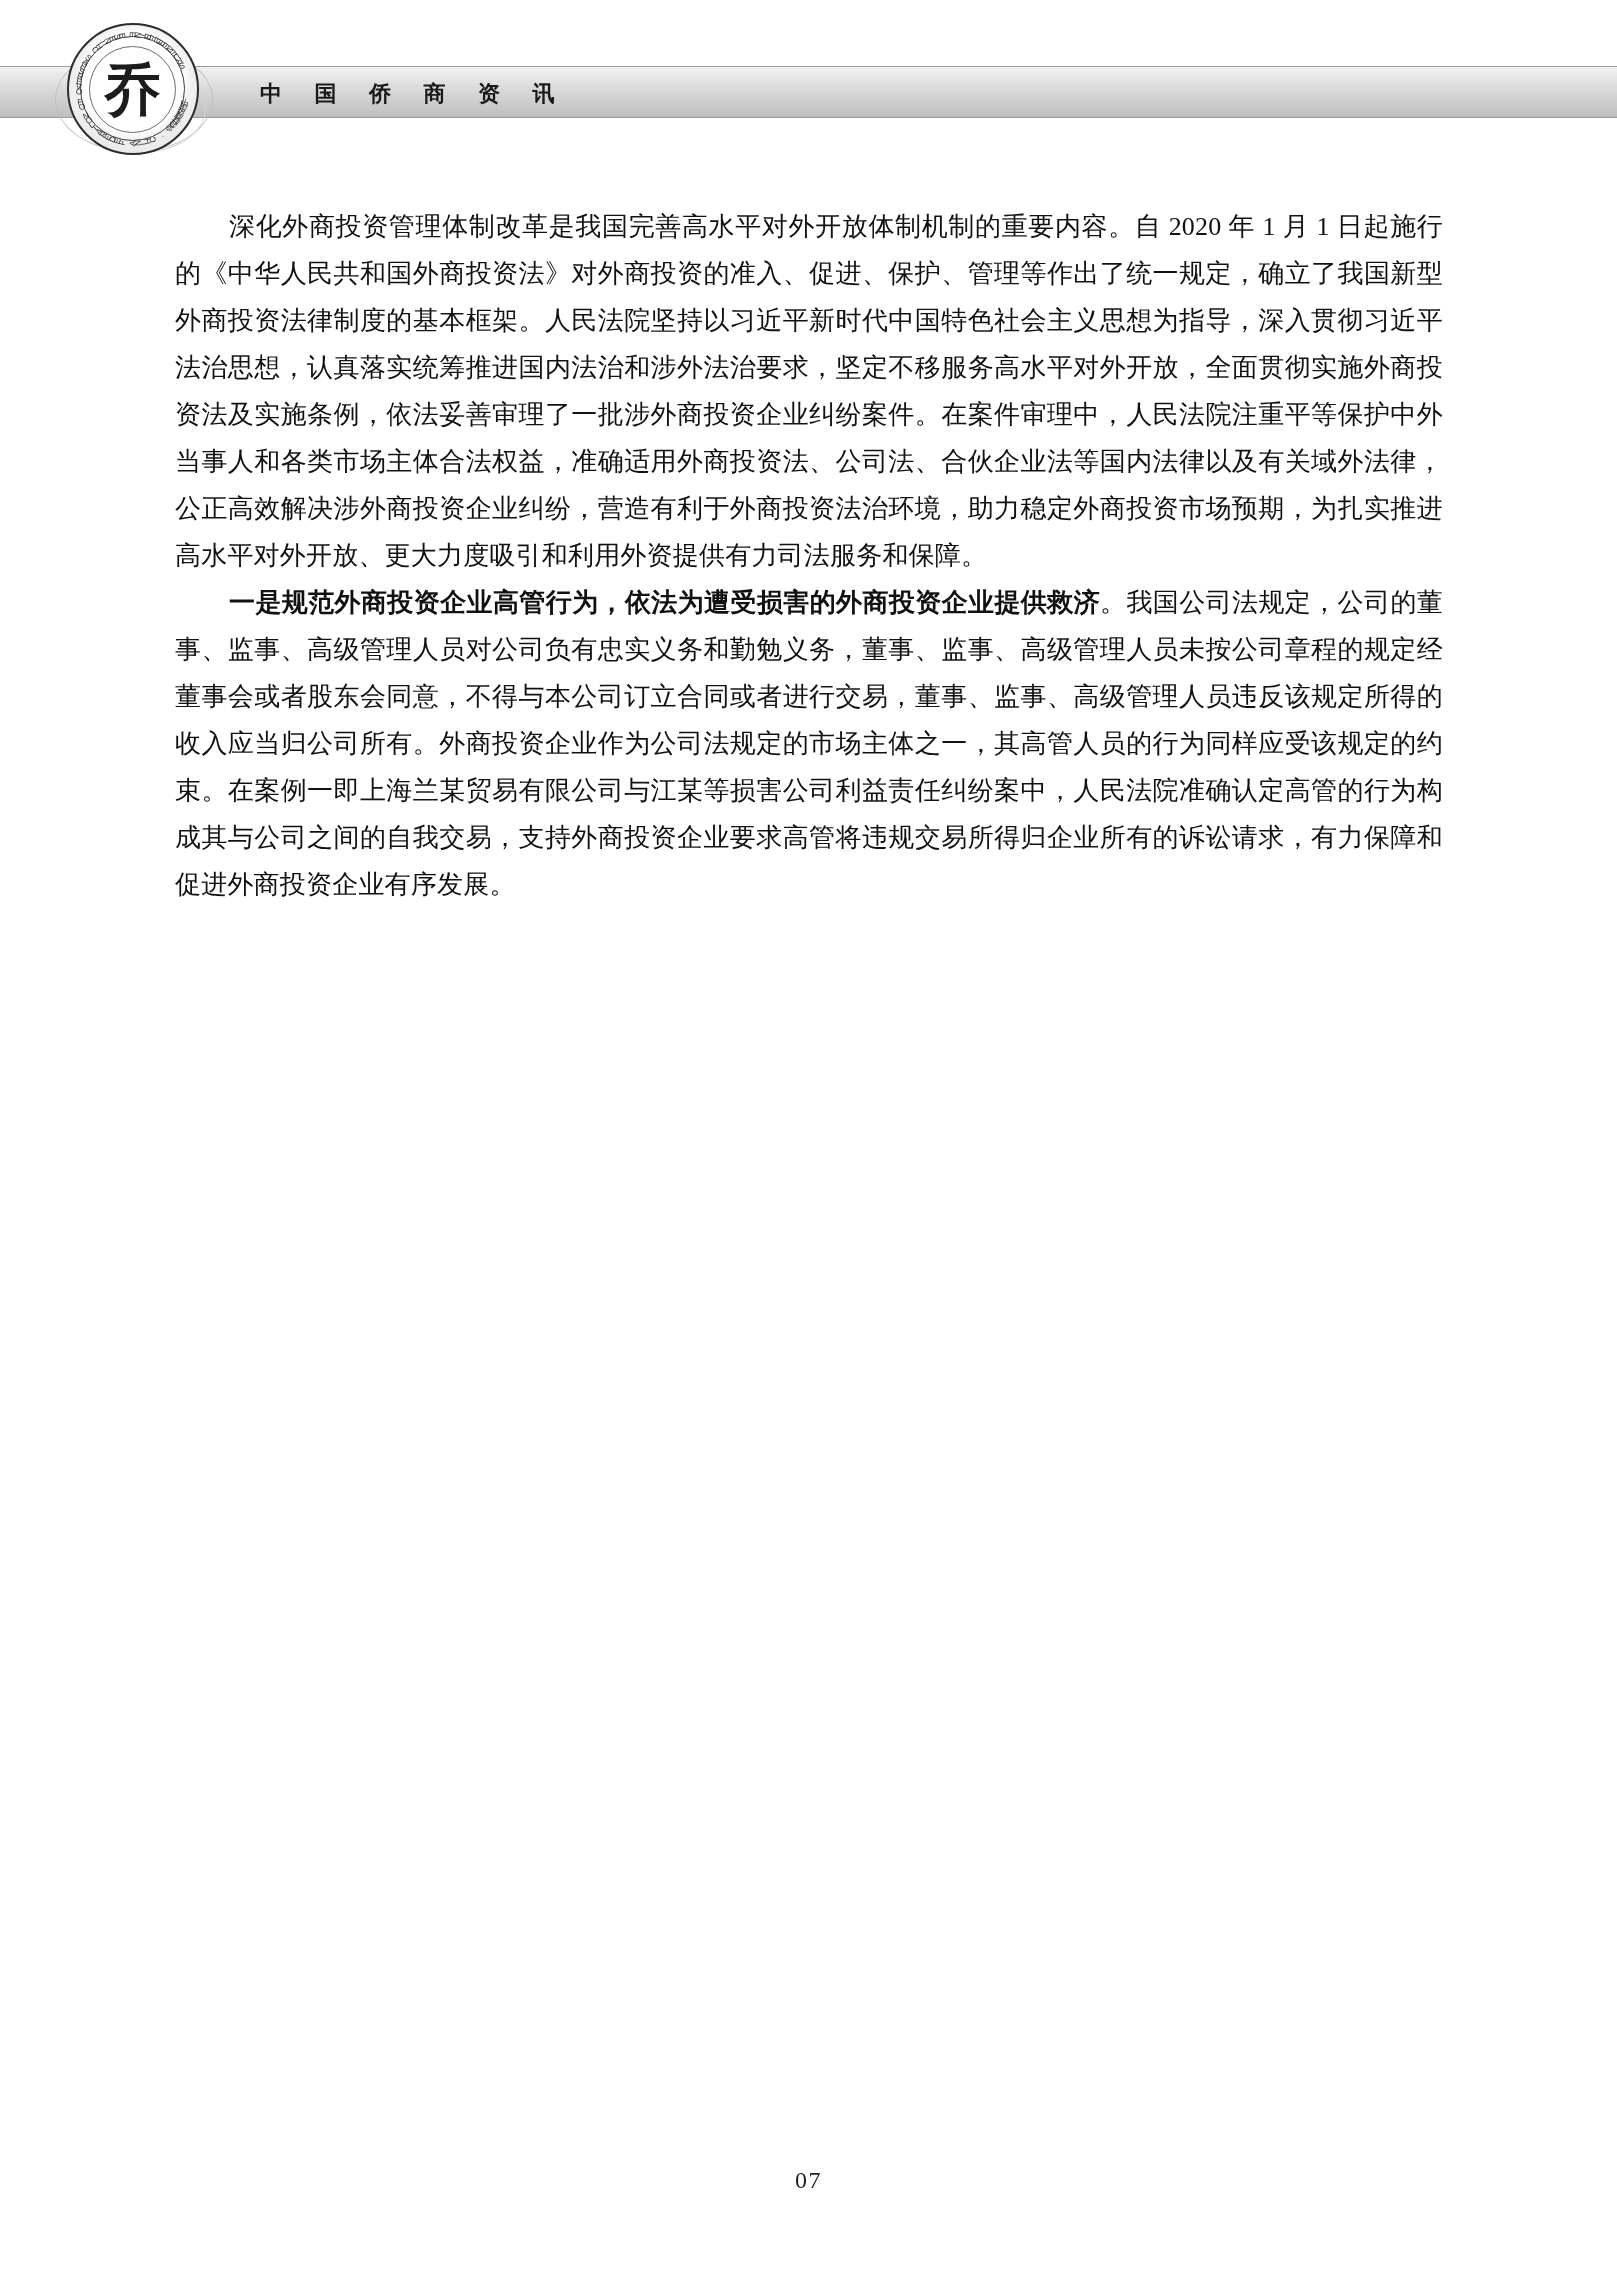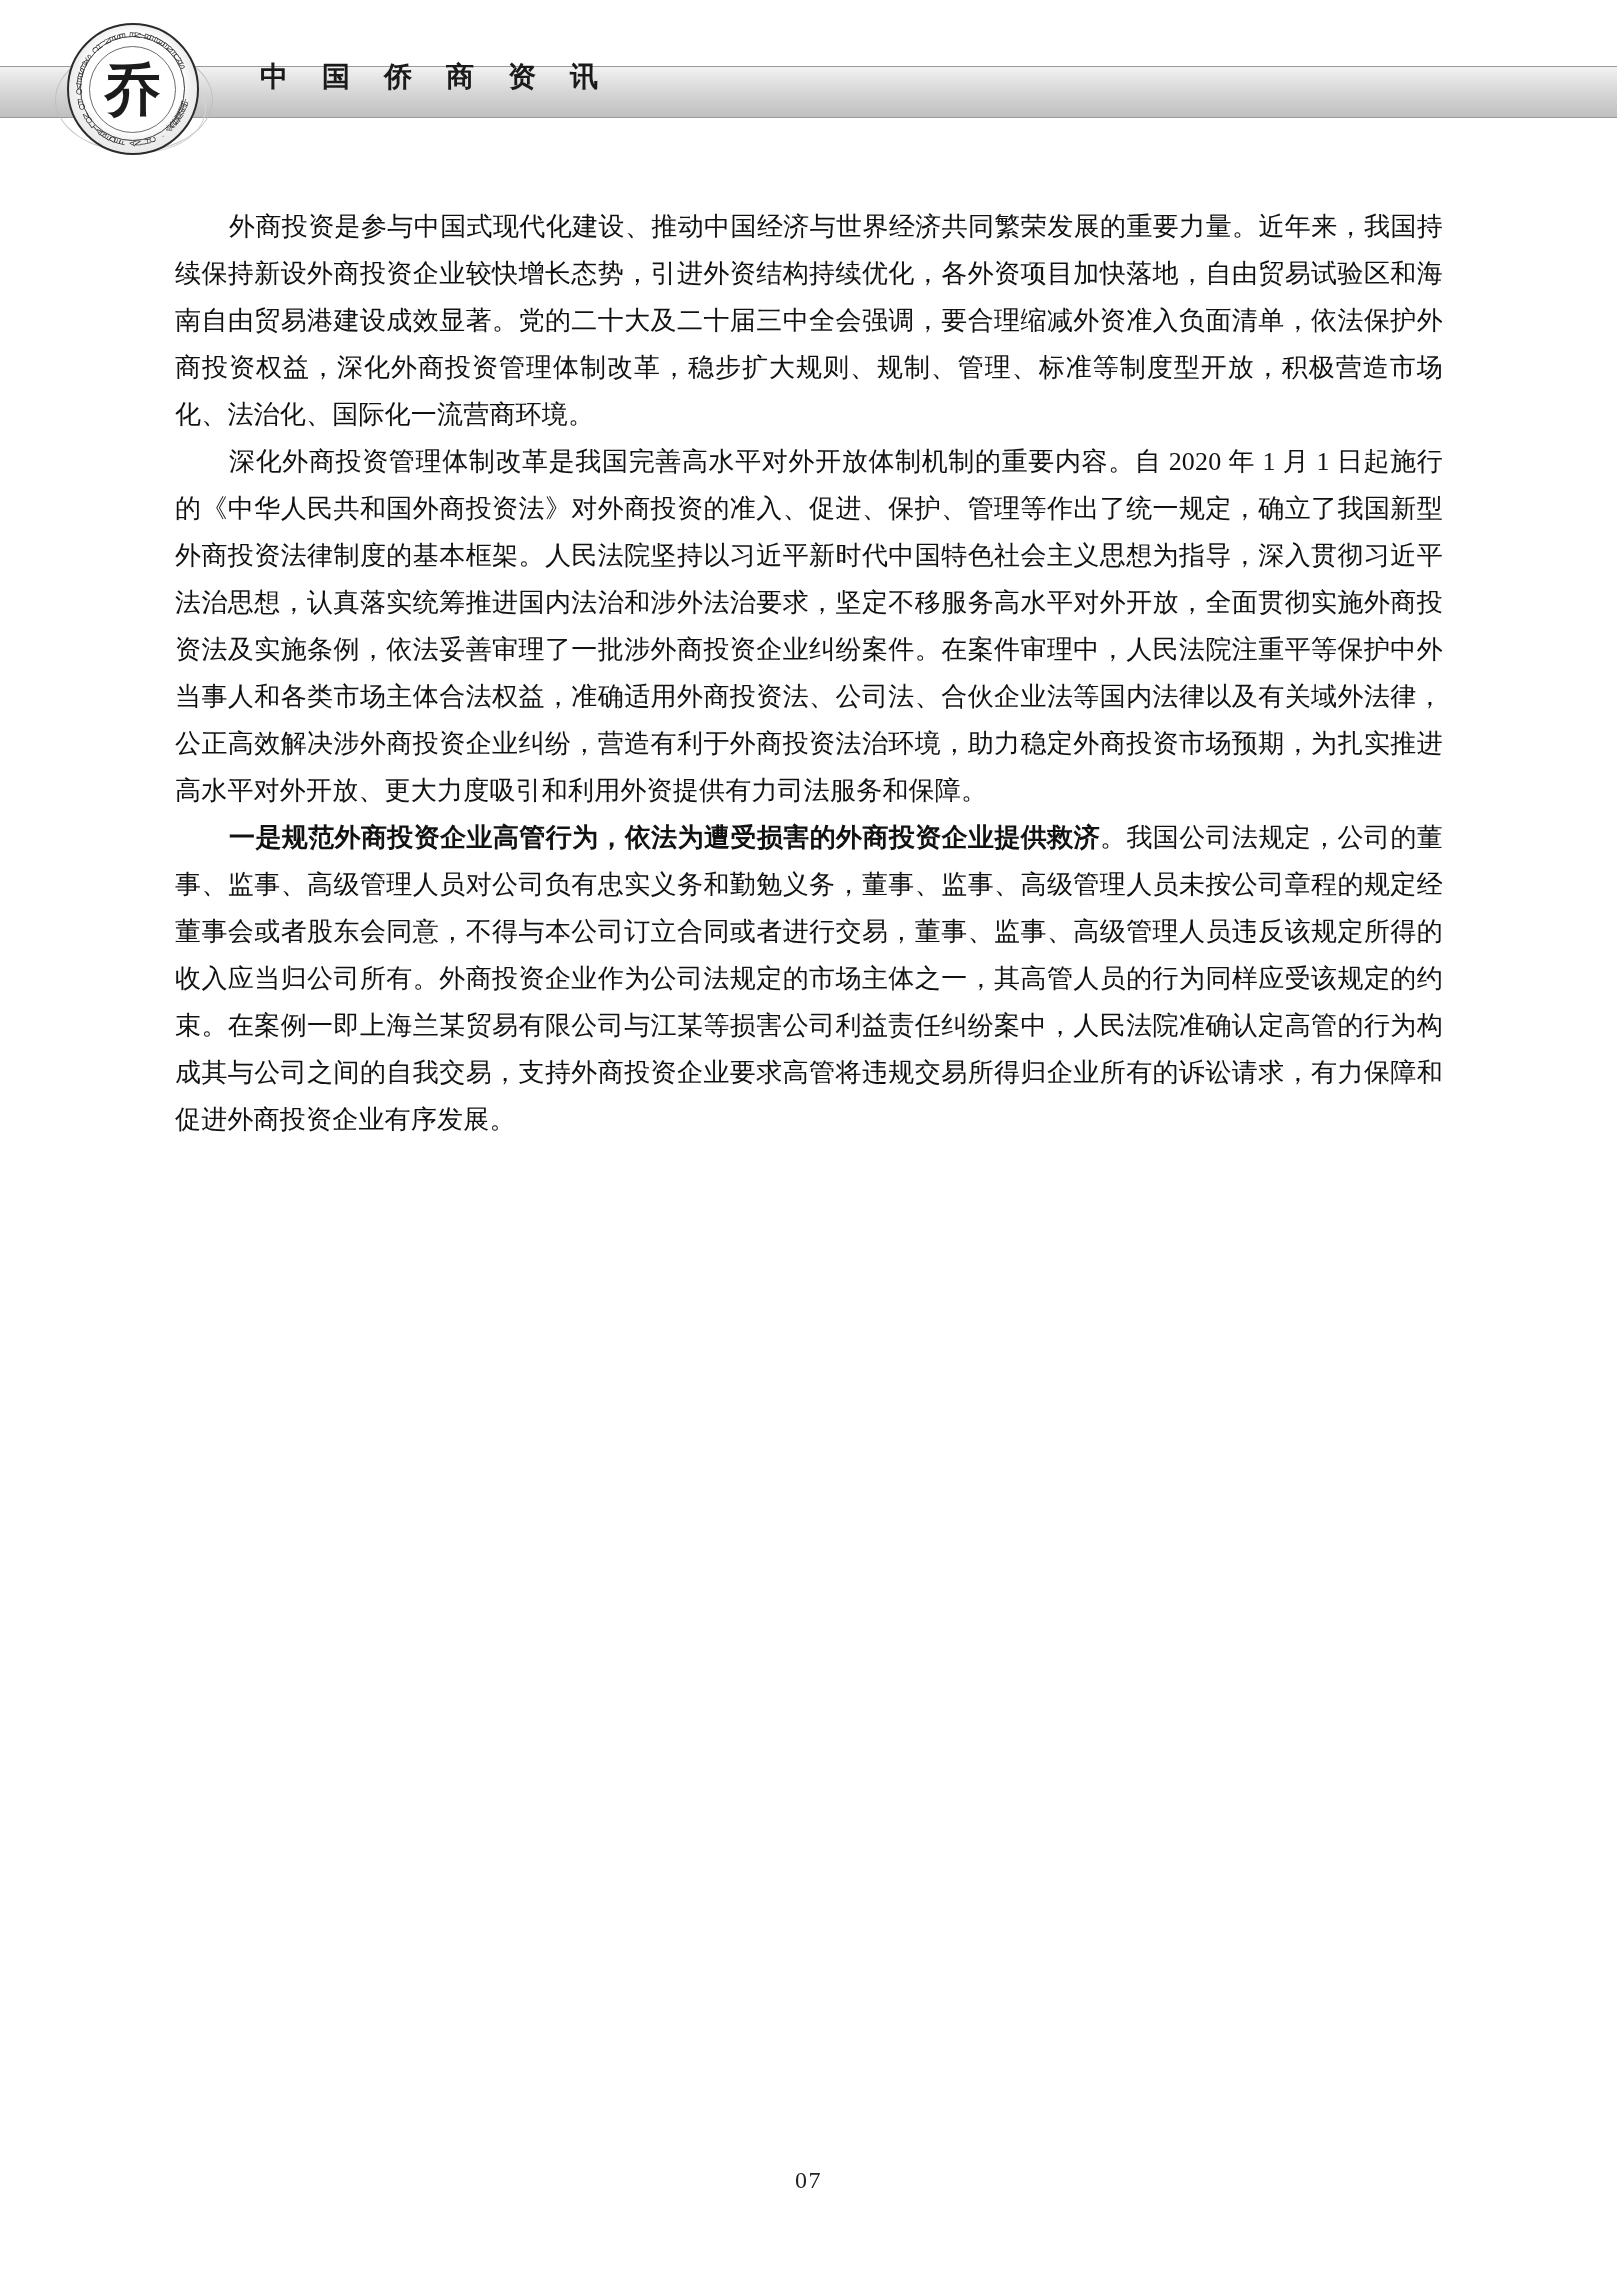--- a/index.html
+++ b/index.html
@@ -30,23 +30,23 @@
     top: 66px;
     width: 1617px;
     height: 50px;
     background: linear-gradient(to bottom, #f2f2f2 0%, #d9d9d9 45%, #bfbfbf 100%);
     border-top: 1.5px solid #9a9a9a;
     border-bottom: 1.5px solid #9a9a9a;
   }
   .header-title {
     position: absolute;
     left: 260px;
-    top: 58px;
-    font-family: "Liberation Serif", serif;
-    font-size: 28px;
+    top: 79px;
+    font-family: "Liberation Serif", serif;
+    font-size: 22px;
     letter-spacing: 13.5px;
     color: #1a1a1a;
     font-weight: 600;
     white-space: nowrap;
   }
 
   
   .logo-wrap {
     position: absolute;
     left: 47px;
@@ -260,21 +260,20 @@
         <span style="transform: rotate(70deg) translate(0px, -57px) rotate(90deg);">S</span>
       </div>
     </div>
 
   <div class="header-title">中 国 侨 商 资 讯</div>
 </div>
 
 <div class="article">
 
 
-  <p class="para">外商投资是参与中国式现代化建设、推动中国经济与世界经济共同繁荣发展的重要力量。近年来，我国持续保持新设外商投资企业较快增长态势，引进外资结构持续优化，各外资项目加快落地，自由贸易试验区和海南自由贸易港建设成效显著。党的二十大及二十届三中全会强调，要合理缩减外资准入负面清单，依法保护外商投资权益，深化外商投资管理体制改革，稳步扩大规则、规制、管理、标准等制度型开放，积极营造市场化、法治化、国际化一流营商环境。</p>
   <p class="para">深化外商投资管理体制改革是我国完善高水平对外开放体制机制的重要内容。自 2020 年 1 月 1 日起施行的《中华人民共和国外商投资法》对外商投资的准入、促进、保护、管理等作出了统一规定，确立了我国新型外商投资法律制度的基本框架。人民法院坚持以习近平新时代中国特色社会主义思想为指导，深入贯彻习近平法治思想，认真落实统筹推进国内法治和涉外法治要求，坚定不移服务高水平对外开放，全面贯彻实施外商投资法及实施条例，依法妥善审理了一批涉外商投资企业纠纷案件。在案件审理中，人民法院注重平等保护中外当事人和各类市场主体合法权益，准确适用外商投资法、公司法、合伙企业法等国内法律以及有关域外法律，公正高效解决涉外商投资企业纠纷，营造有利于外商投资法治环境，助力稳定外商投资市场预期，为扎实推进高水平对外开放、更大力度吸引和利用外资提供有力司法服务和保障。</p>
 
   <p class="para"><b>一是规范外商投资企业高管行为，依法为遭受损害的外商投资企业提供救济</b><span>。我国公司法规定，公司的董事、监事、高级管理人员对公司负有忠实义务和勤勉义务，董事、监事、高级管理人员未按公司章程的规定经董事会或者股东会同意，不得与本公司订立合同或者进行交易，董事、监事、高级管理人员违反该规定所得的收入应当归公司所有。外商投资企业作为公司法规定的市场主体之一，其高管人员的行为同样应受该规定的约束。在案例一即上海兰某贸易有限公司与江某等损害公司利益责任纠纷案中，人民法院准确认定高管的行为构成其与公司之间的自我交易，支持外商投资企业要求高管将违规交易所得归企业所有的诉讼请求，有力保障和促进外商投资企业有序发展。</span></p>
 
 
 </div>
 
 <div class="page-number">07</div>
 
 

